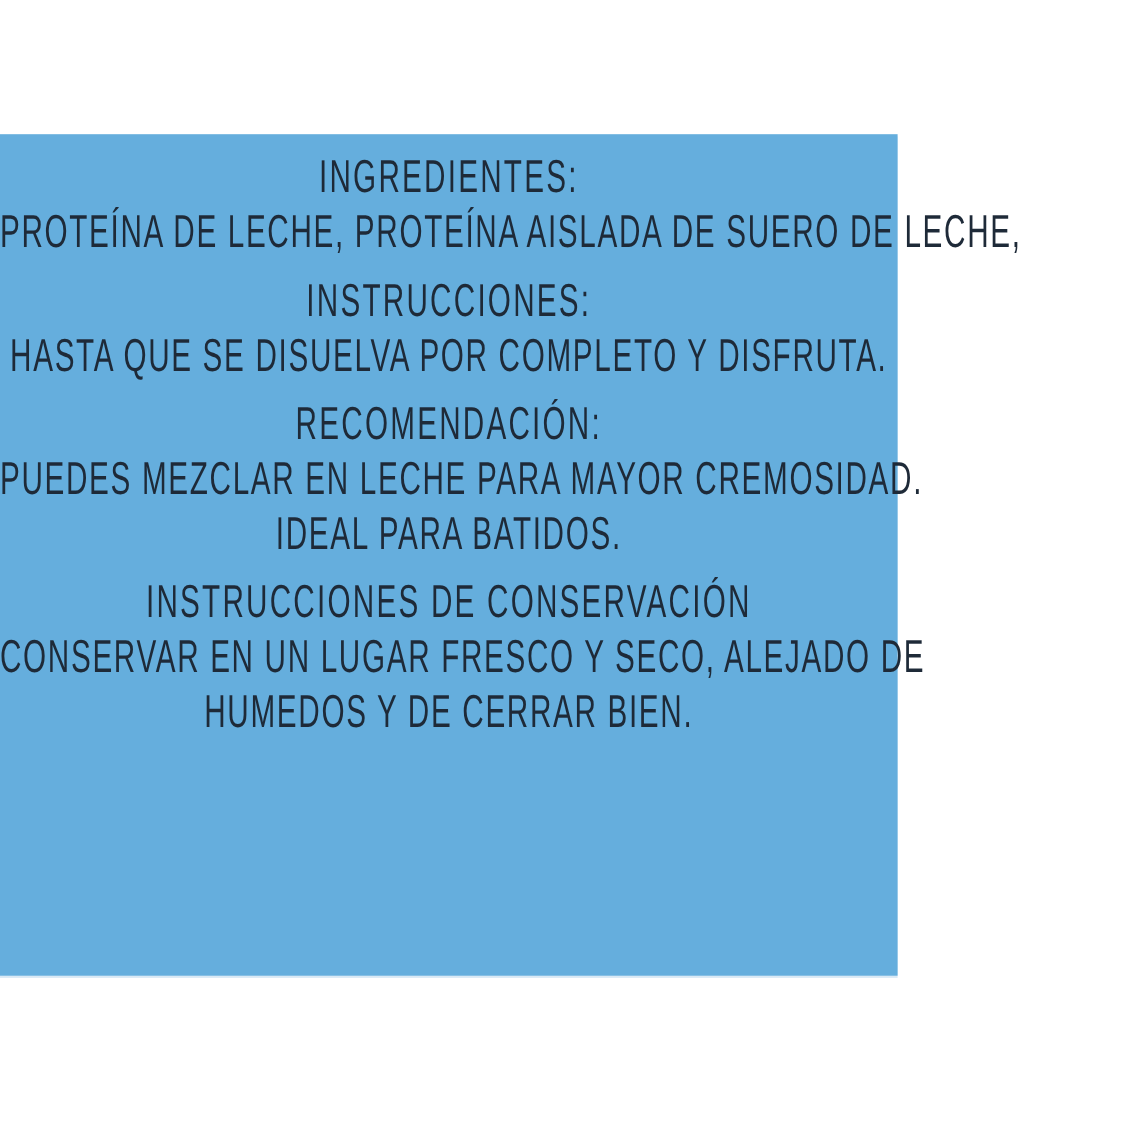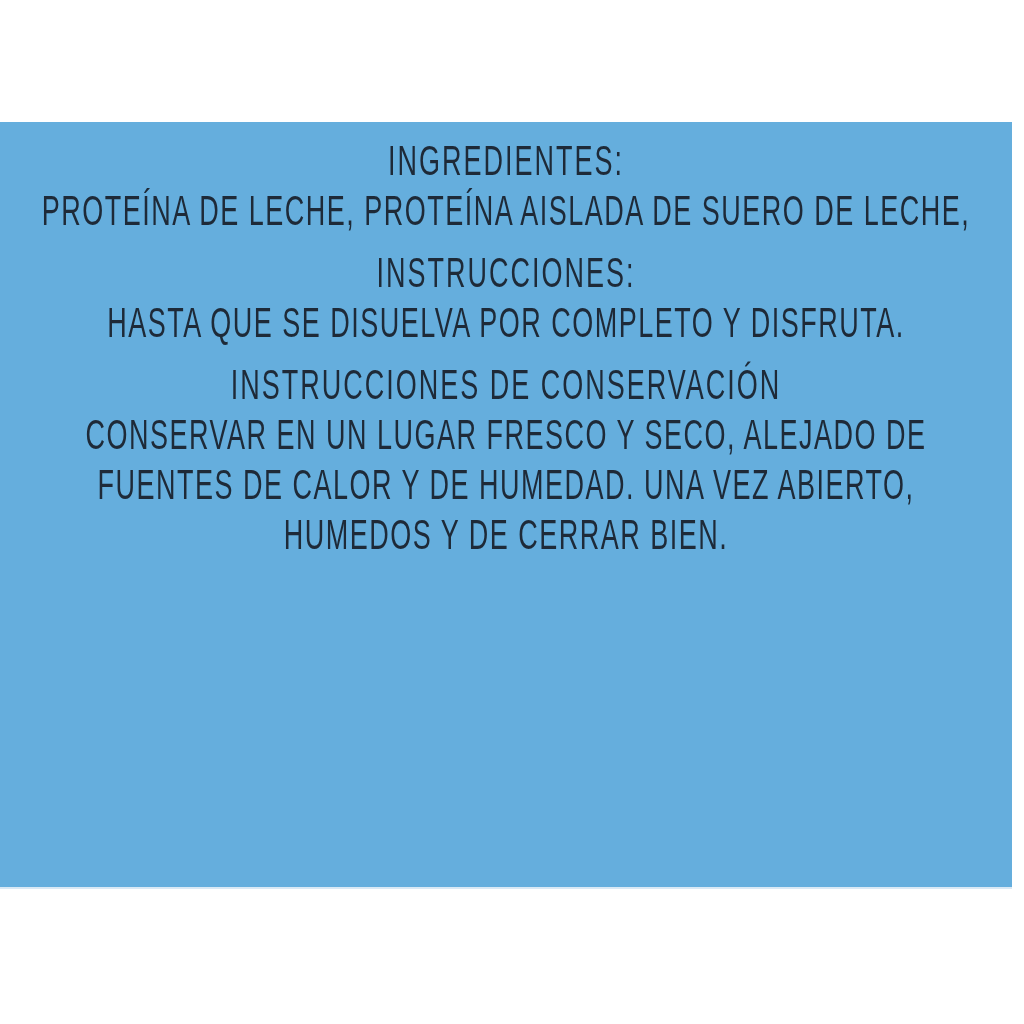--- a/index.html
+++ b/index.html
@@ -14,21 +14,21 @@
   .stage {
     position: relative;
     width: 1024px;
     height: 1024px;
     background: #ffffff;
   }
   .panel {
     position: absolute;
     left: 0;
     top: 122px;
-    width: 1012px;
+    width: 816px;
     height: 765px;
     background: #65AEDD;
     box-shadow: 0 2px 0 #d9e9f5;
     box-sizing: border-box;
     padding-top: 14px;
   }
   .section { margin-top: 0; }
   .section + .section { margin-top: 12px; text-decoration: underline; }
   .line {
     height: 50px;
@@ -59,22 +59,26 @@
     <div class="section">
       <div class="line heading"><span class="t">INGREDIENTES:</span></div>
       <div class="line"><span class="t">PROTEÍNA DE LECHE, PROTEÍNA AISLADA DE SUERO DE LECHE,</span></div>
     </div>
 
     <div class="section">
       <div class="line heading"><span class="t">INSTRUCCIONES:</span></div>
       <div class="line"><span class="t">HASTA QUE SE DISUELVA POR COMPLETO Y DISFRUTA.</span></div>
     </div>
 
+    <div class="section">
+      <div class="line heading"><span class="t">RECOMENDACIÓN:</span></div>
+      <div class="line"><span class="t">PUEDES MEZCLAR EN LECHE PARA MAYOR CREMOSIDAD.</span></div>
+      <div class="line"><span class="t">IDEAL PARA BATIDOS.</span></div>
+    </div>
 
     <div class="section">
       <div class="line heading"><span class="t">INSTRUCCIONES DE CONSERVACIÓN</span></div>
       <div class="line"><span class="t">CONSERVAR EN UN LUGAR FRESCO Y SECO, ALEJADO DE</span></div>
-      <div class="line"><span class="t">FUENTES DE CALOR Y DE HUMEDAD. UNA VEZ ABIERTO,</span></div>
       <div class="line"><span class="t">HUMEDOS Y DE CERRAR BIEN.</span></div>
     </div>
 
   </div>
 </div>
 
 </body></html>

